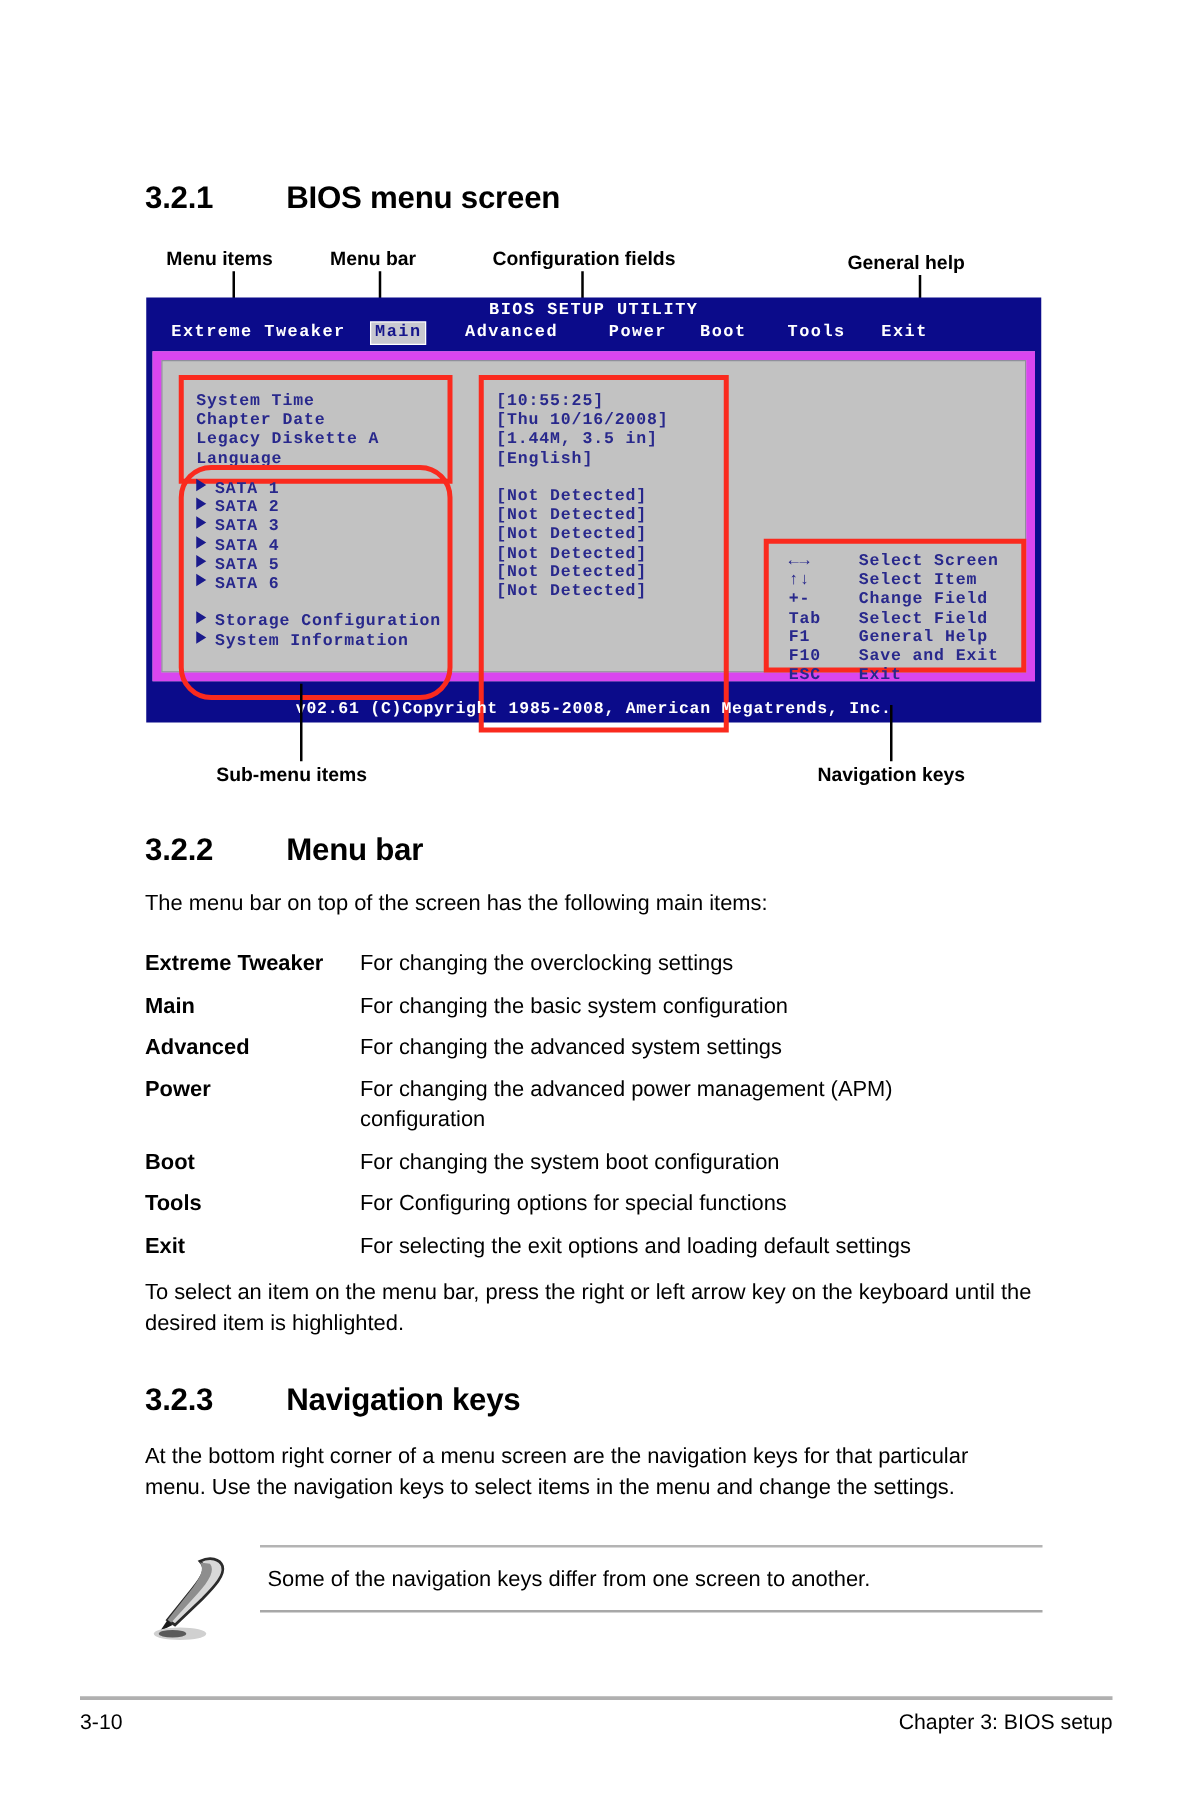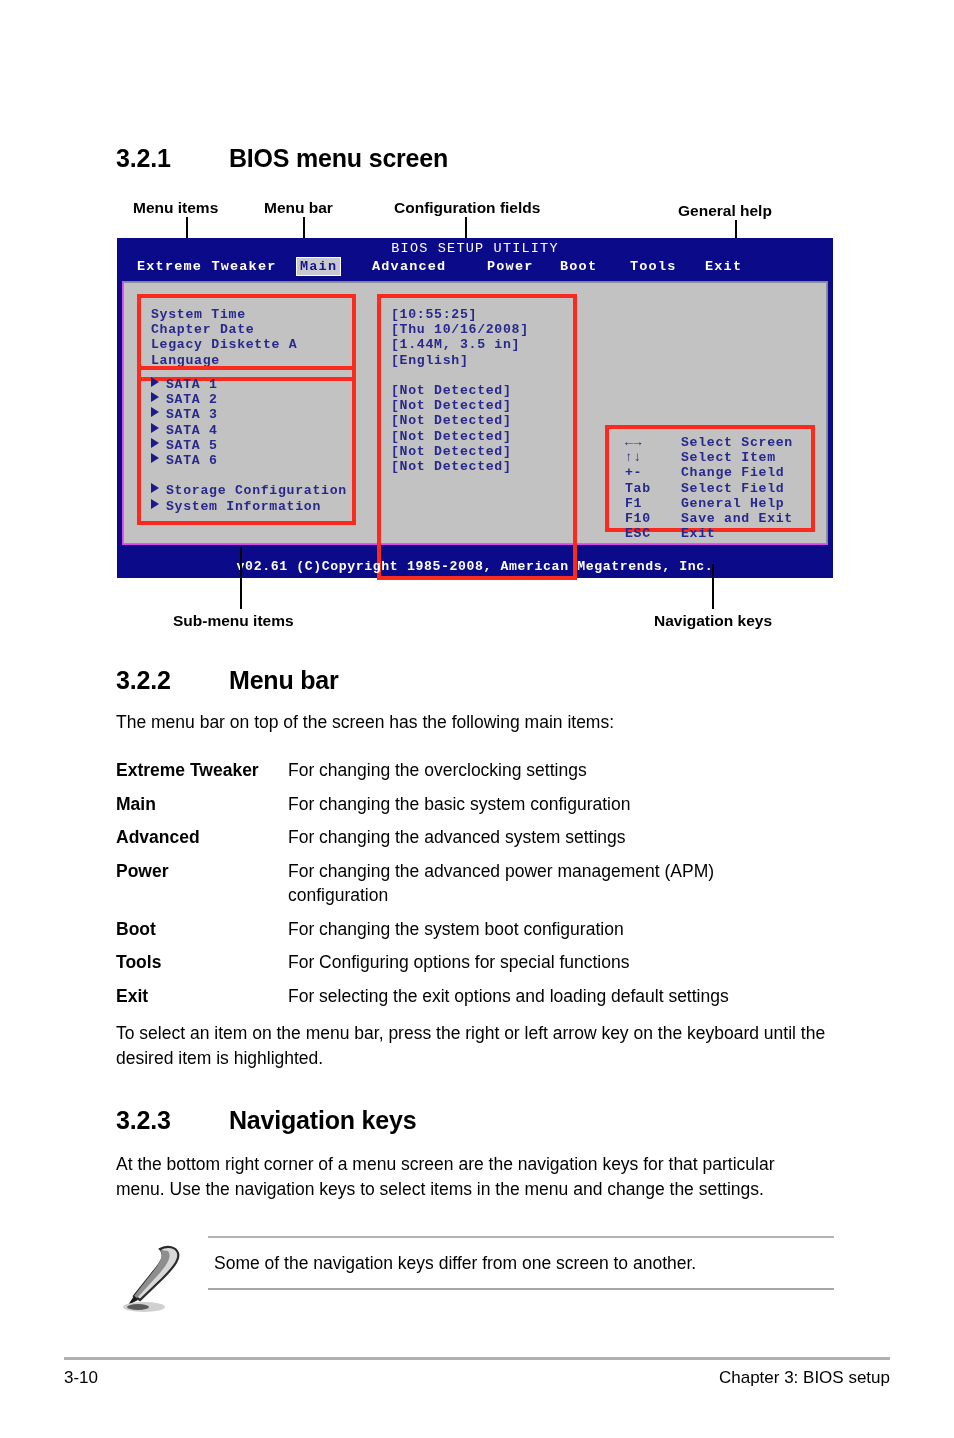--- a/index.html
+++ b/index.html
@@ -91,21 +91,21 @@
     box-sizing: border-box;
   }
   .bios-title {
     position: absolute;
     top: 3px;
     left: 0;
     width: 100%;
     text-align: center;
     color: #ffffff;
     font-size: 13.5px;
-    font-weight: normal;
+    font-weight: bold;
     letter-spacing: 1.2px;
   }
   .bios-tabs {
     position: absolute;
     top: 20px;
     left: 0;
     width: 100%;
     height: 19px;
   }
   .bios-tab {
@@ -125,21 +125,21 @@
     box-shadow: 0 0 0 1px #ffffff;
   }
 
   .bios-body {
     position: absolute;
     left: 5px;
     top: 43px;
     width: 706px;
     height: 264px;
     background: #c2c2c2;
-    border: 1px solid #d946ef;
+    border: 7px solid #d946ef;
     box-sizing: border-box;
     box-shadow: inset 0 0 0 1px #8f8f9b;
   }
   .bios-footer {
     position: absolute;
     left: 0;
     bottom: 4px;
     width: 100%;
     text-align: center;
     color: #ffffff;
@@ -296,21 +296,21 @@
 
       <div class="redbox col-items">
         <div class="inner-pad">
           <div class="mono-line">System Time</div>
           <div class="mono-line">Chapter Date</div>
           <div class="mono-line">Legacy Diskette A</div>
           <div class="mono-line">Language</div>
         </div>
       </div>
 
-      <div class="redbox col-sub" style="height:159px;">
+      <div class="redbox col-sub" style="height:188px;border-radius:26px;">
         <div class="inner-pad" style="padding-top:7px;">
           <div class="mono-line"><span class="tri"></span><span>SATA 1</span></div>
           <div class="mono-line"><span class="tri"></span><span>SATA 2</span></div>
           <div class="mono-line"><span class="tri"></span><span>SATA 3</span></div>
           <div class="mono-line"><span class="tri"></span><span>SATA 4</span></div>
           <div class="mono-line"><span class="tri"></span><span>SATA 5</span></div>
           <div class="mono-line"><span class="tri"></span><span>SATA 6</span></div>
           <div class="mono-line">&nbsp;</div>
           <div class="mono-line"><span class="tri"></span><span>Storage Configuration</span></div>
           <div class="mono-line"><span class="tri"></span><span>System Information</span></div>

